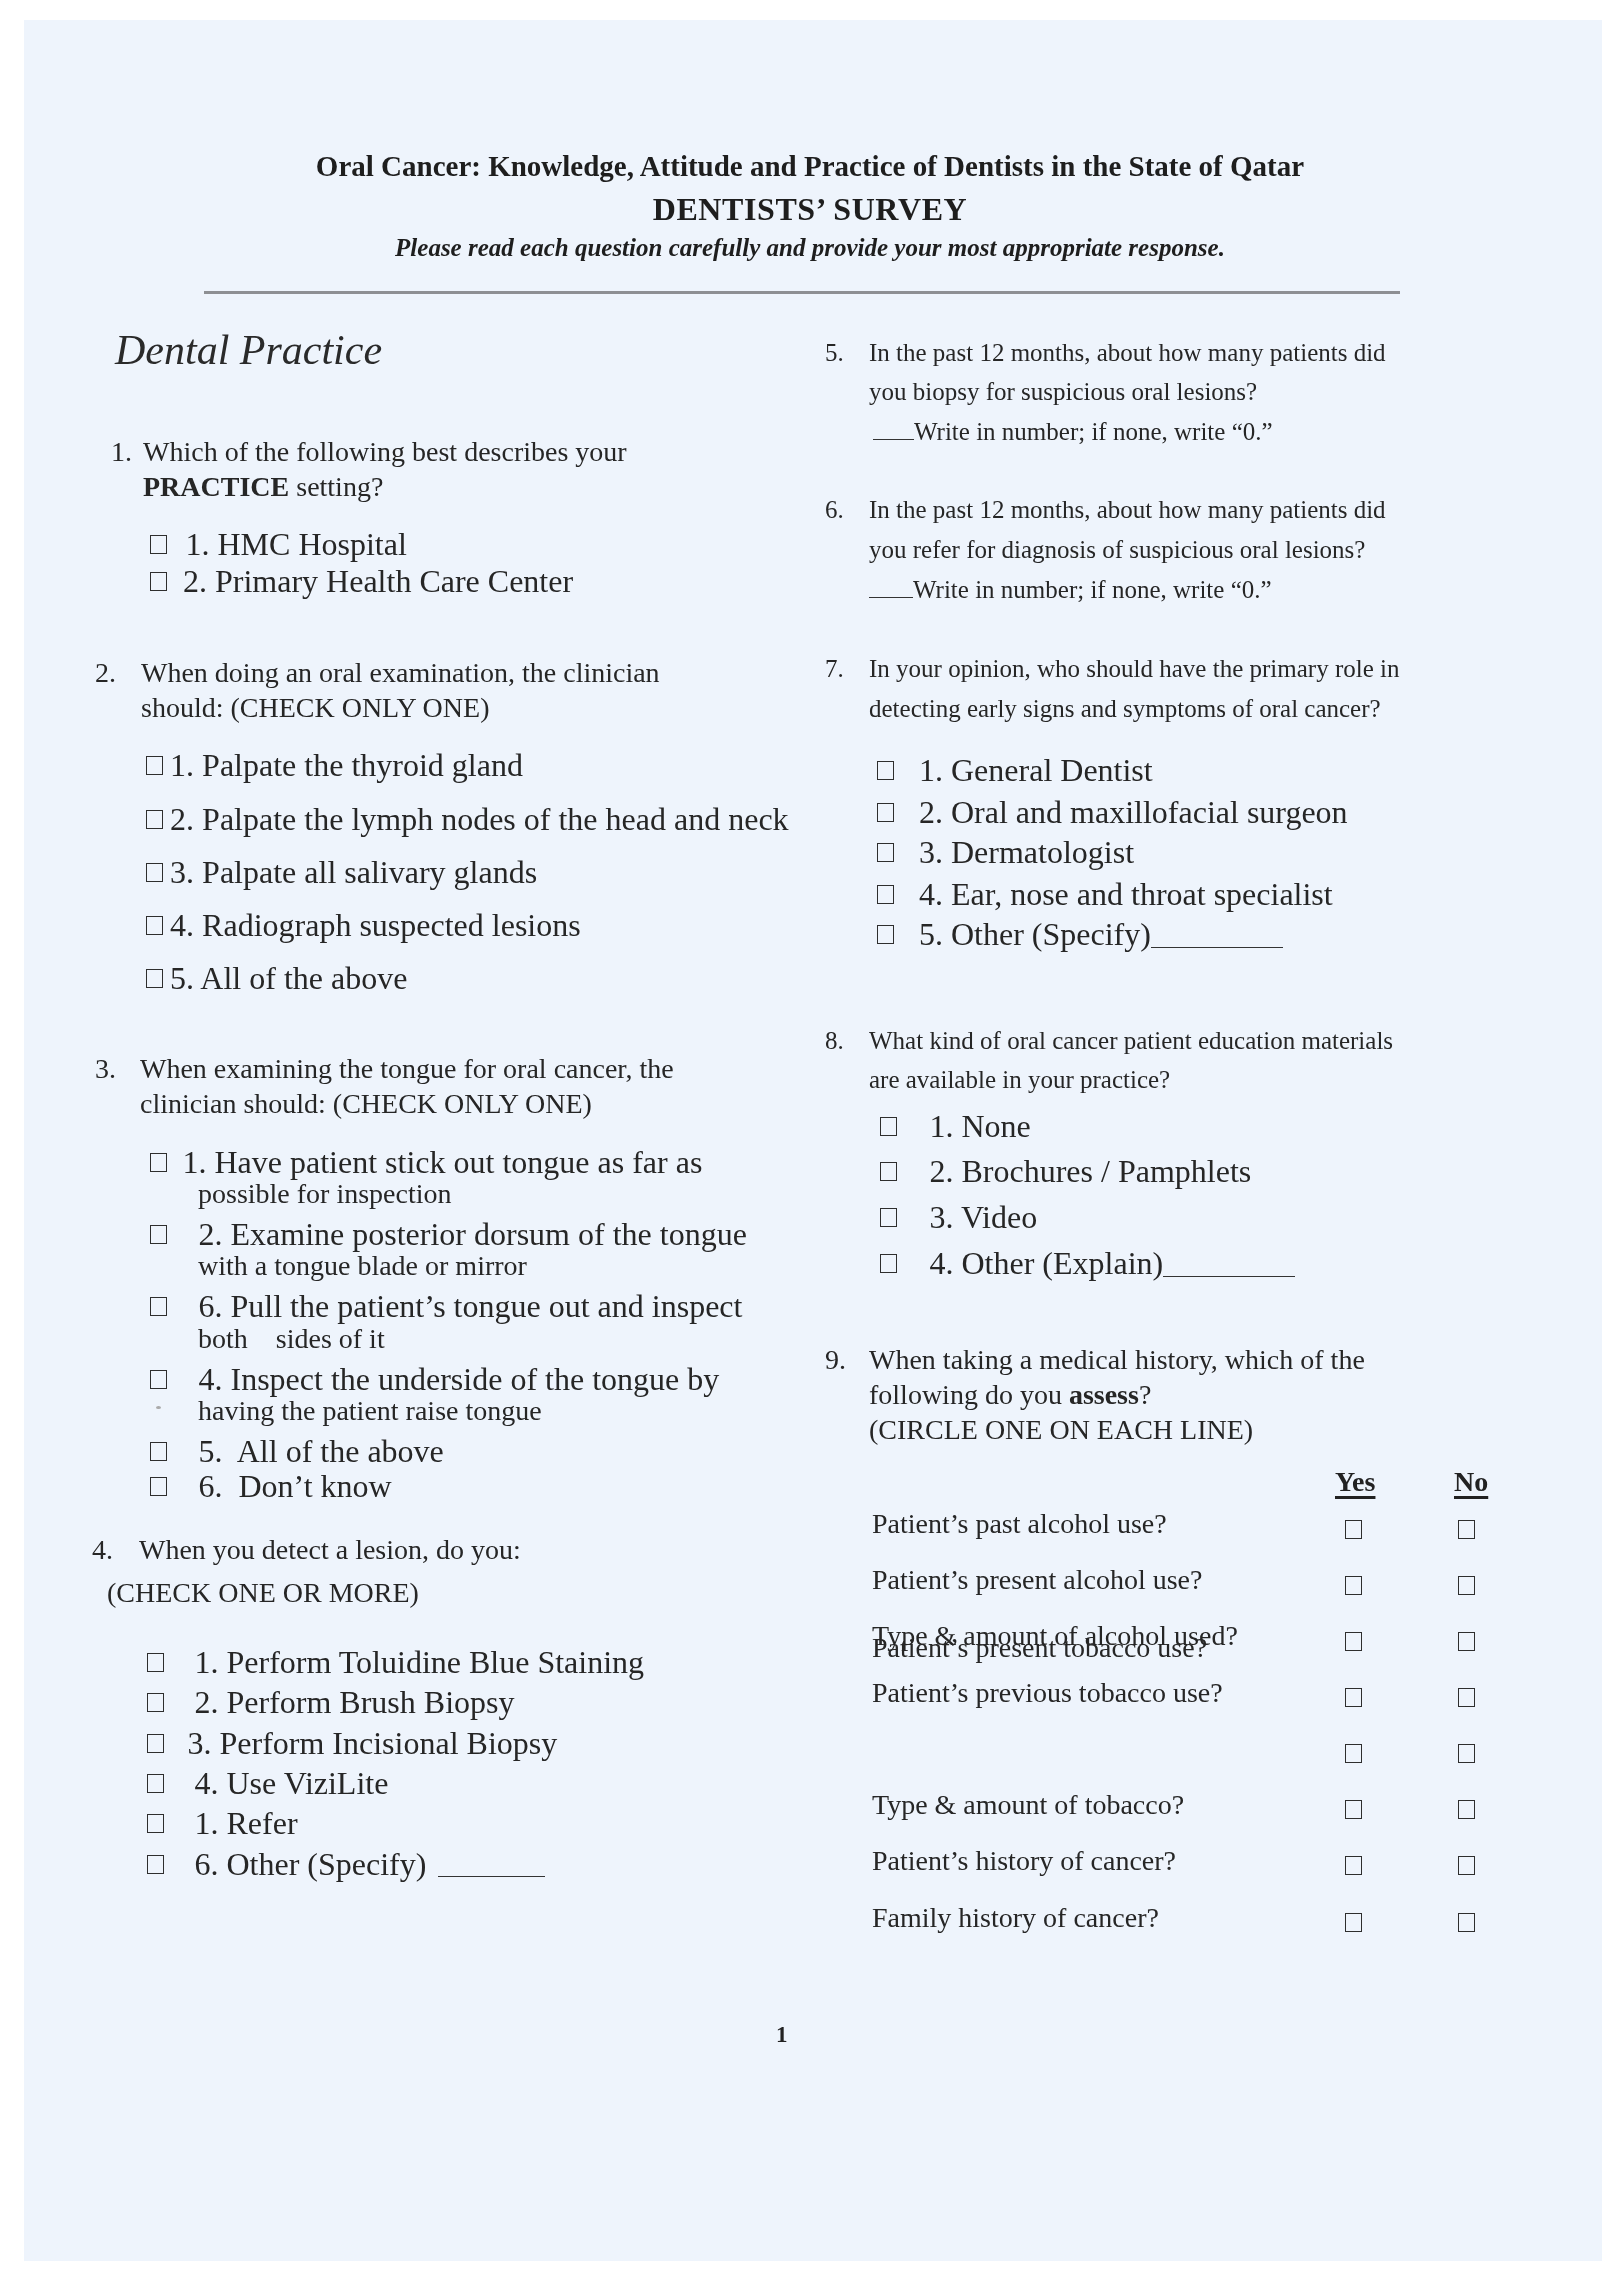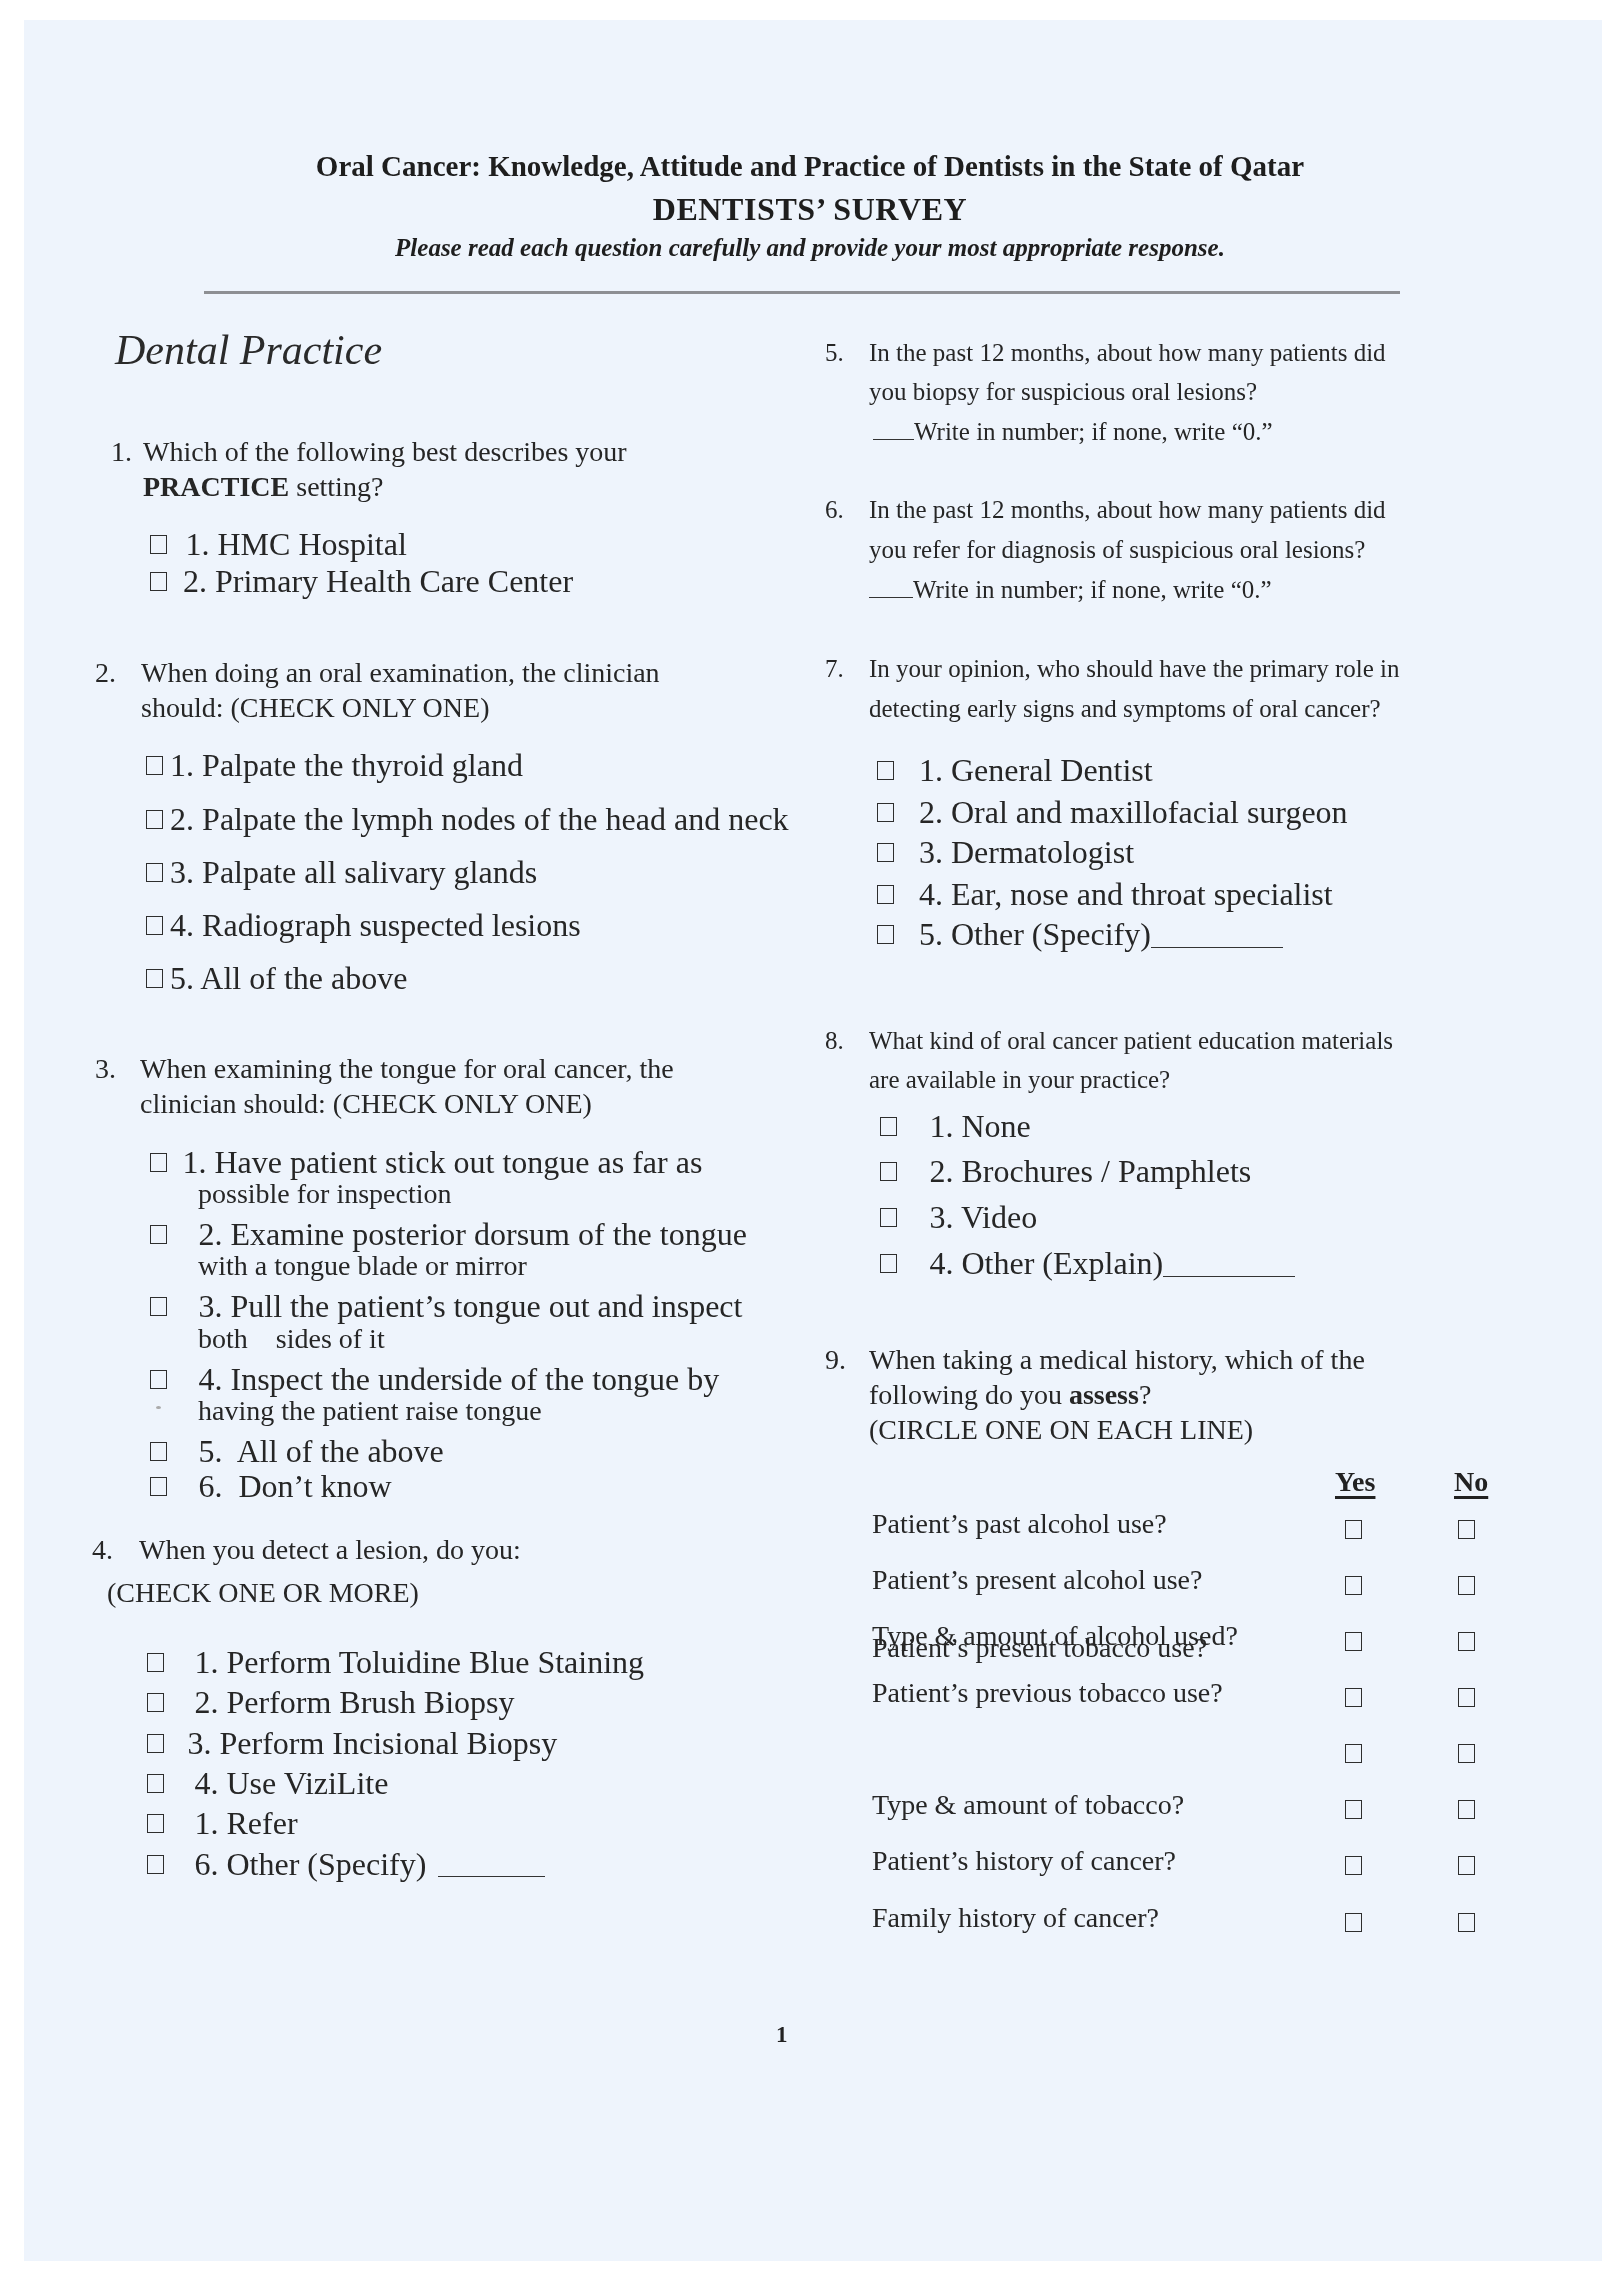--- a/index.html
+++ b/index.html
@@ -88,21 +88,21 @@
   <div class="abs q" style="left:198px; top:1176px;">possible for inspection</div>
 
   <div class="abs opt" style="left:150px; top:1216px;">
       <span class="box"></span>
       <span style="margin-left:32px">2. Examine posterior dorsum of the tongue</span>
     </div>
   <div class="abs q" style="left:198px; top:1248px;">with a tongue blade or mirror</div>
 
   <div class="abs opt" style="left:150px; top:1288px;">
       <span class="box"></span>
-      <span style="margin-left:32px">3. Pull the patient’s tongue out and inspect</span>
+      <span style="margin-left:32px">6. Pull the patient’s tongue out and inspect</span>
     </div>
   <div class="abs q" style="left:198px; top:1321px; white-space:pre;">both    sides of it</div>
 
   <div class="abs opt" style="left:150px; top:1361px;">
       <span class="box"></span>
       <span style="margin-left:32px">4. Inspect the underside of the tongue by</span>
     </div>
   <div class="speck" style="left:156px; top:1406px; width:5.1px; height:3.2px;"></div>
   <div class="abs q" style="left:198px; top:1393px;">having the patient raise tongue</div>
 

